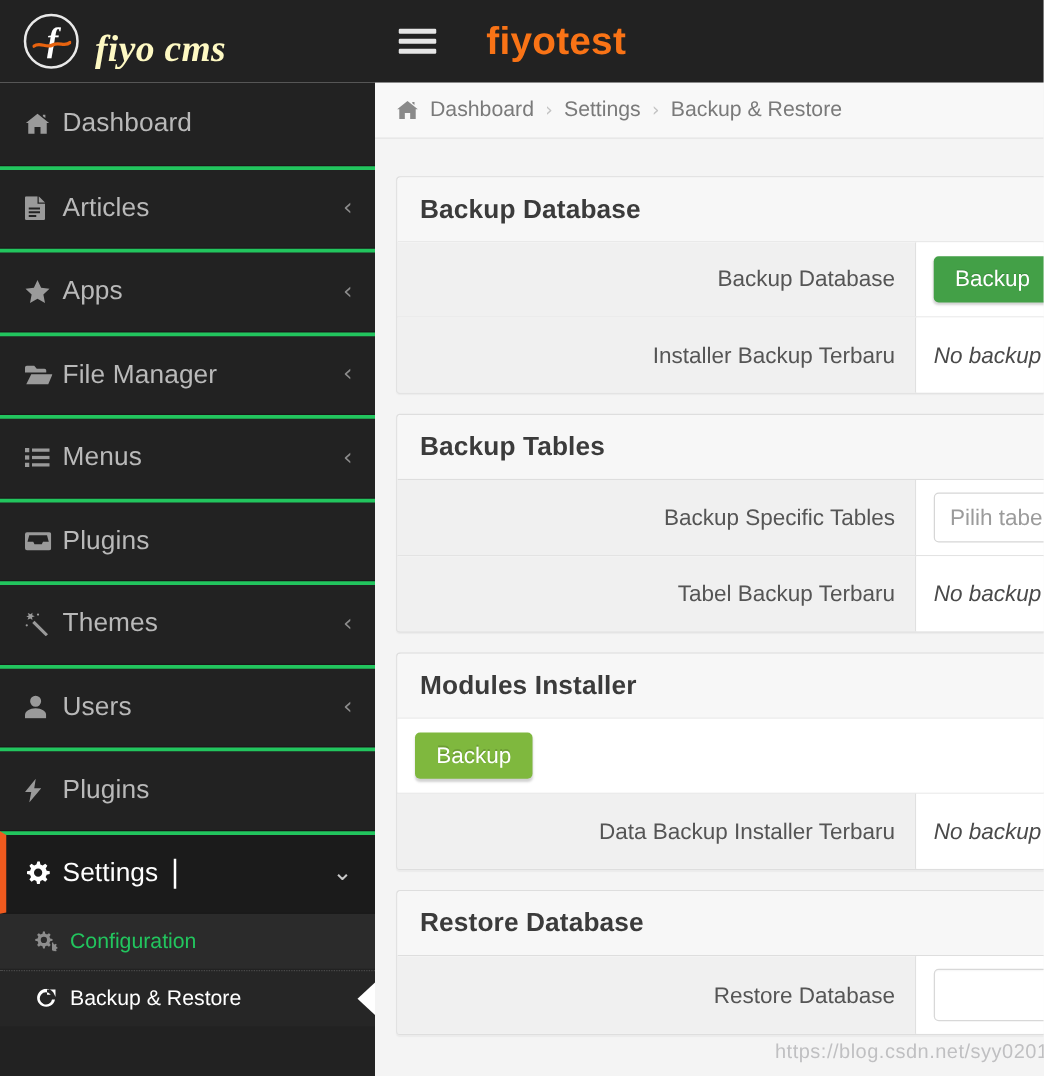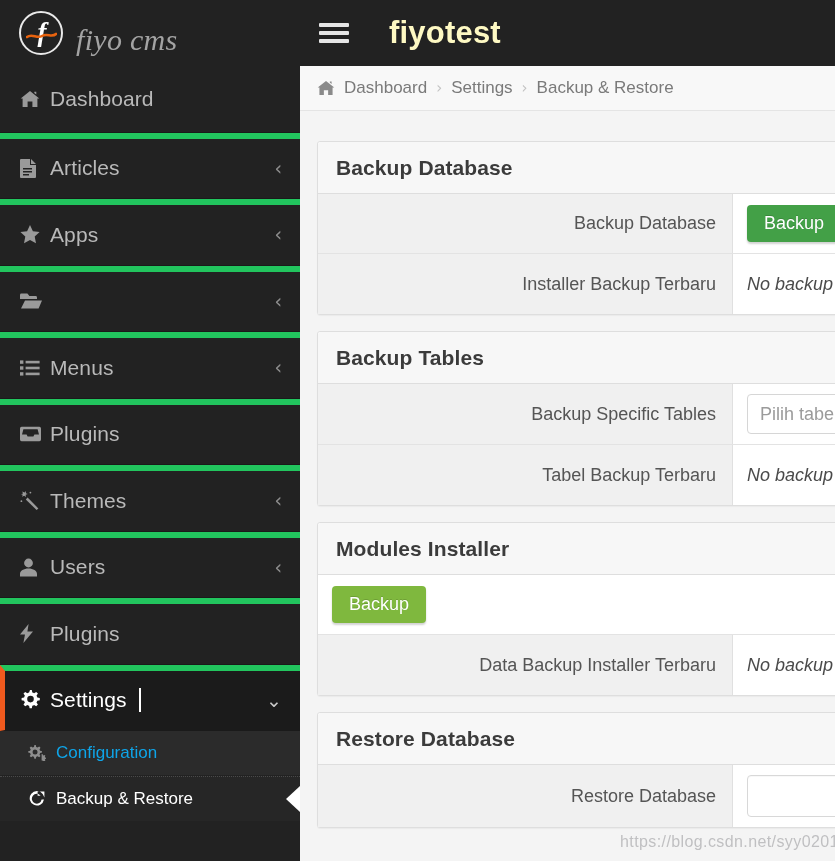--- a/index.html
+++ b/index.html
@@ -68,23 +68,23 @@
     left: 5px;
     top: 19px;
     width: 31px;
     height: 8px;
     pointer-events: none;
   }
 
   .brand-text {
     font-family: "Liberation Serif", serif;
     font-style: italic;
-    font-weight: 400;
+    font-weight: 700;
     font-size: 30px;
-    color: #a3a3a3;
+    color: #fef9c3;
     margin-left: 13px;
     letter-spacing: 0.3px;
     white-space: nowrap;
     margin-top: 14px;
   }
 
   .hamburger {
     width: 30px;
     height: 24px;
     margin-left: 19px;
@@ -99,21 +99,21 @@
     display: block;
     height: 4px;
     width: 30px;
     background: #e6e6e6;
     border-radius: 1px;
   }
 
   .site-title {
     font-size: 31px;
     font-weight: 700;
-    color: #fef9c3;
+    color: #f97316;
     margin-left: 40px;
     white-space: nowrap;
     letter-spacing: 0.2px;
   }
 
   
   .sidebar {
     position: absolute;
     top: 66px; left: 0;
     width: 300px;
@@ -124,21 +124,21 @@
   }
 
   .nav-item {
     position: relative;
     height: 66.5px;
     display: flex;
     align-items: center;
     padding-left: 20px;
     padding-right: 18px;
     border-bottom: 1px solid #1a1a1a;
-    border-top: 6px solid #22c55e;
+    border-top: 3px solid #22c55e;
     cursor: pointer;
     color: #b8b8b8;
   }
   .nav-item:first-child { border-top: none; }
 
   .nav-item .nav-ico {
     width: 30px;
     flex: 0 0 30px;
     display: flex;
     align-items: center;
@@ -193,21 +193,21 @@
   .sub-item .sub-ico {
     width: 28px;
     flex: 0 0 28px;
     color: #8d8d8d;
     font-size: 15px;
     display: flex;
     align-items: center;
   }
   .sub-item .sub-label {
     font-size: 17px;
-    color: #0ea5e9;
+    color: #22c55e;
     white-space: nowrap;
   }
   .sub-item.sub-active {
     background: #262626;
     border-top: 1px dotted #4a4a4a;
     border-bottom: none;
   }
   .sub-item.sub-active .sub-label { color: #ffffff; font-weight: 400; }
   .sub-item.sub-active .sub-ico { color: #ffffff; }
 
@@ -443,20 +443,21 @@
       <span class="nav-label">Apps</span>
       <span class="nav-arrow">‹</span>
     </div>
 
     <div class="nav-item">
       <span class="nav-ico">
         <svg width="22" height="16" viewBox="0 0 22 16">
             <path fill="currentColor" d="M0 2 A1.4 1.4 0 0 1 1.4 0.6 H7.4 L9.4 3 H15.6 A1.4 1.4 0 0 1 17 4.4 V6 H5.4 L0 6 Z M5 7.4 H22 L18.6 15.4 H1 Z"></path>
           </svg>
       </span>
+      <span class="nav-label">File Manager</span>
       <span class="nav-arrow">‹</span>
     </div>
 
     <div class="nav-item">
       <span class="nav-ico">
         <svg width="20" height="16" viewBox="0 0 20 16">
             <g fill="currentColor">
               <rect x="0" y="0.4" width="3.4" height="3.4"></rect>
               <rect x="0" y="6.3" width="3.4" height="3.4"></rect>
               <rect x="0" y="12.2" width="3.4" height="3.4"></rect>

